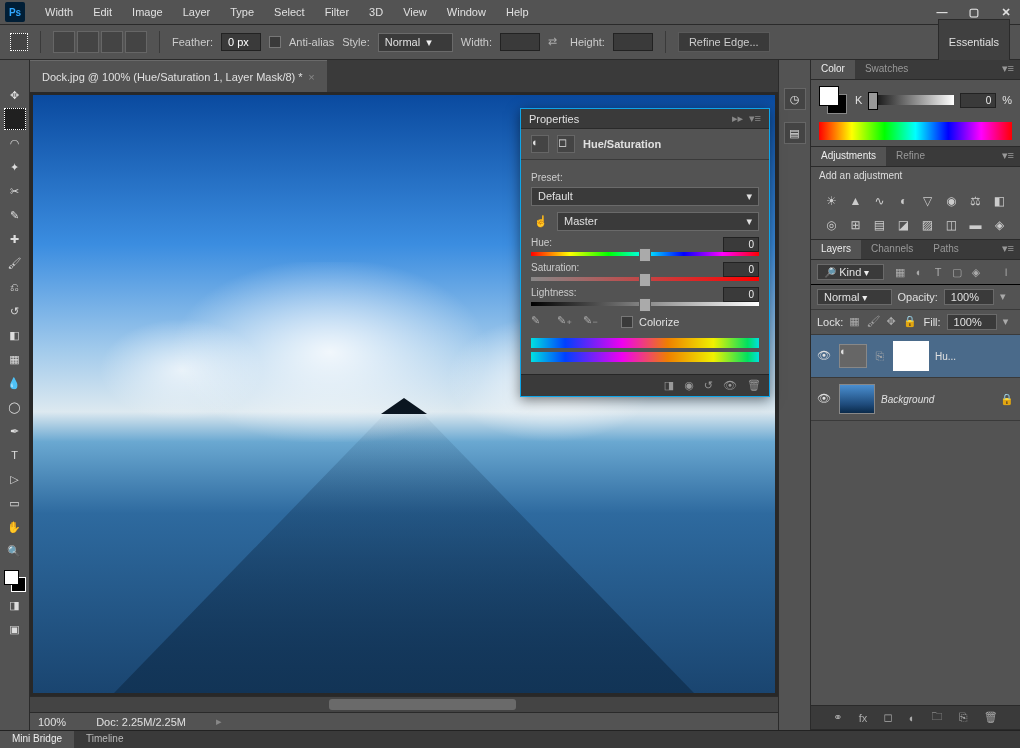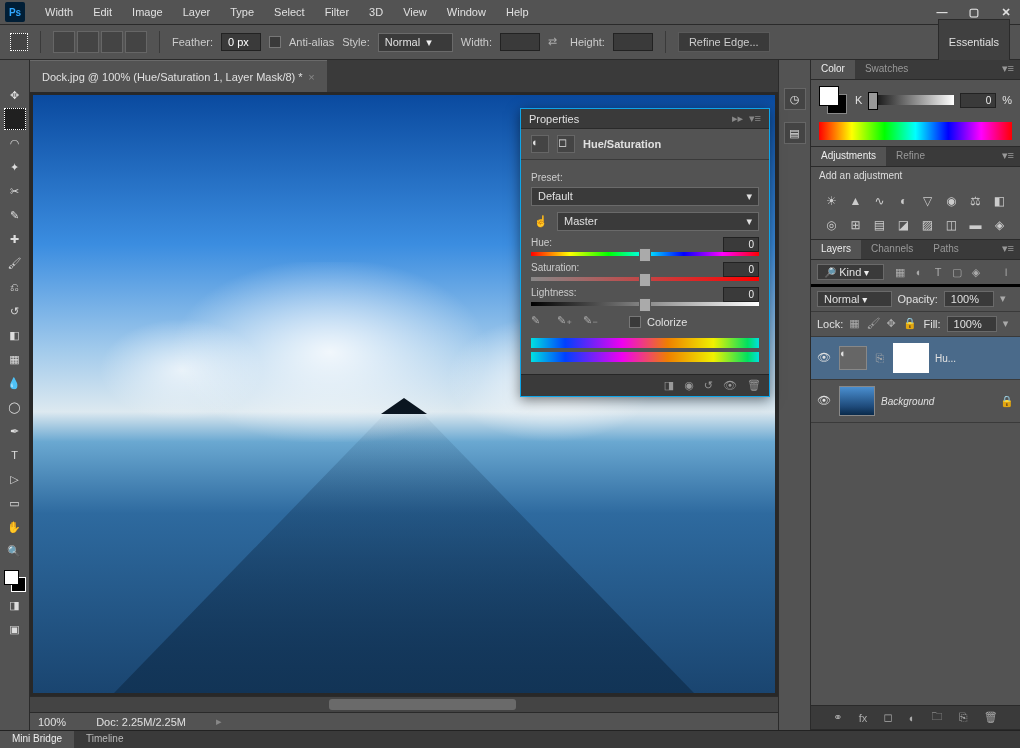--- a/index.html
+++ b/index.html
@@ -57,21 +57,21 @@
 .color-big-bg { width: 20px; height: 20px; background: #000; border: 1px solid #888; position:absolute;bottom:0;right:0;}
 .slider-row { display: flex; align-items: center; gap: 6px; flex:1;}
 .slider-grad { flex:1; height: 10px; background: linear-gradient(90deg,#000,#fff);position:relative;}
 .slider-grad::after{content:'';position:absolute;left:0;top:-3px;width:8px;height:16px;background:#999;border:1px solid #000;}
 .num-box { width:36px;background:#3a3a3a;border:1px solid #222;color:#eee;padding:1px 4px;font-size:10px;text-align:right;}
 .spectrum { height: 18px; margin: 2px 8px 6px 8px; background: linear-gradient(90deg, #f00, #ff0 17%, #0f0 34%, #0ff 50%, #00f 67%, #f0f 84%, #f00 100%); }
 
 .adj-grid { display: grid; grid-template-columns: repeat(8, 20px); gap: 4px; justify-content: center; padding: 4px 0; }
 .adj-icon { width: 20px; height: 20px; display: flex; align-items: center; justify-content: center; cursor: pointer; color: #ccc; font-size:12px;}
 .adj-title { padding: 3px 8px 6px; font-size:10px; color:#ddd;}
-.layers-controls { padding: 4px 6px; display: flex; align-items: center; gap: 4px; border-bottom:3px solid #000000;}
+.layers-controls { padding: 4px 6px; display: flex; align-items: center; gap: 4px; border-bottom:1px solid #000000;}
 .layers-select { background: #3a3a3a; border: 1px solid #6a6a6a; padding: 1px 14px 1px 6px; color: #eee; font-size:10px;}
 .layers-row2 { padding: 4px 6px; display: flex; align-items: center; gap: 6px; border-bottom:1px solid #3a3a3a;}
 .layers-row3 { padding: 4px 6px; display: flex; align-items: center; gap: 6px; border-bottom:1px solid #3a3a3a; font-size:10px;}
 .layer-item { display: flex; align-items: center; padding: 6px; gap: 6px; border-bottom:1px solid #3a3a3a;}
 .layer-item.active { background: #4a6a8a; }
 .eye-icon { width:16px; height:14px; cursor:pointer;}
 .layer-thumb { width: 36px; height: 30px; background: #fff; border: 1px solid #888; }
 .layer-thumb.img { background: linear-gradient(180deg,#4a8fd0 0%,#1e4a7a 70%,#0a2a4a 100%);}
 .layer-name { font-size: 10px; }
 .layer-footer{height:24px;background:#3a3a3a;border-top:1px solid #2a2a2a;display:flex;align-items:center;justify-content:space-evenly;padding:0 6px;}
@@ -90,21 +90,21 @@
 .prop-select2 {display:flex;gap:6px;align-items:center;}
 .prop-select2 .prop-select{flex:1;}
 .hand-icon{width:20px;height:18px;display:flex;align-items:center;justify-content:center;}
 .slider-track{flex:1;height:4px;position:relative;}
 .slider-track::after{content:'';position:absolute;left:50%;top:-4px;width:10px;height:12px;background:#aaa;border:1px solid #555;transform:translateX(-50%);}
 .hue-track{background:linear-gradient(90deg,#f00,#ff0 17%,#0f0 34%,#0ff 50%,#00f 67%,#f0f 84%,#f00 100%);}
 .sat-track{background:linear-gradient(90deg,#888,#f00);}
 .light-track{background:linear-gradient(90deg,#000,#888,#fff);}
 .eyedrop-row{display:flex;gap:10px;align-items:center;margin:8px 0;}
 .eyedrop{width:16px;height:16px;cursor:pointer;color:#aaa;}
-.colorize-cb{display:flex;align-items:center;gap:6px;margin-left:20px;font-size:10px;}
+.colorize-cb{display:flex;align-items:center;gap:6px;margin-left:12px;font-size:10px;}
 .hue-bar{height:10px;background:linear-gradient(90deg,#00e0e0,#0040ff 15%,#f000f0 40%,#f08000 60%,#f0f000 80%,#00e060 95%,#00e0e0);margin:4px 0;}
 .prop-footer{height:22px;background:#3a3a3a;border-top:1px solid #262626;display:flex;align-items:center;justify-content:flex-end;gap:10px;padding:0 8px;}
 .prop-footer span{color:#999;cursor:pointer;font-size:11px;}
 
 .bottom-tabs{position:absolute;bottom:0;left:0;height:18px;background:#3a3a3a;display:flex;width:100%;border-top:1px solid #222;}
 .bottom-tab{padding:2px 12px;font-size:10px;color:#bbb;cursor:pointer;}
 .bottom-tab.active{background:#535353;color:#eee;}
 
 .dotted-marquee{border:1px dotted #fff;}
 .small-icon-group{display:flex;gap:2px;}

